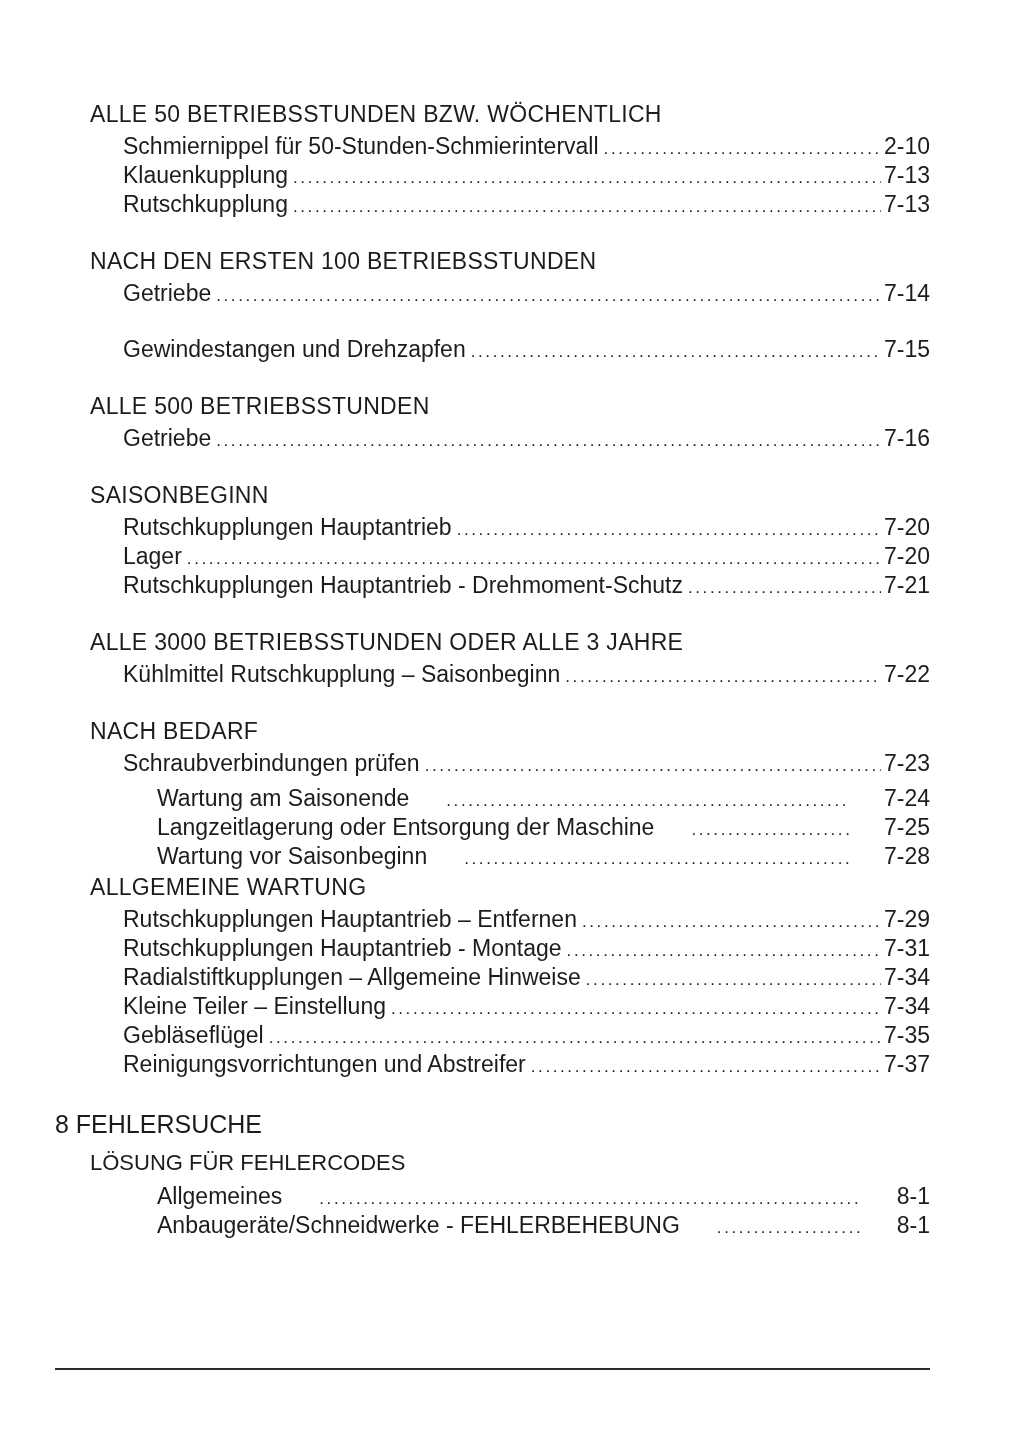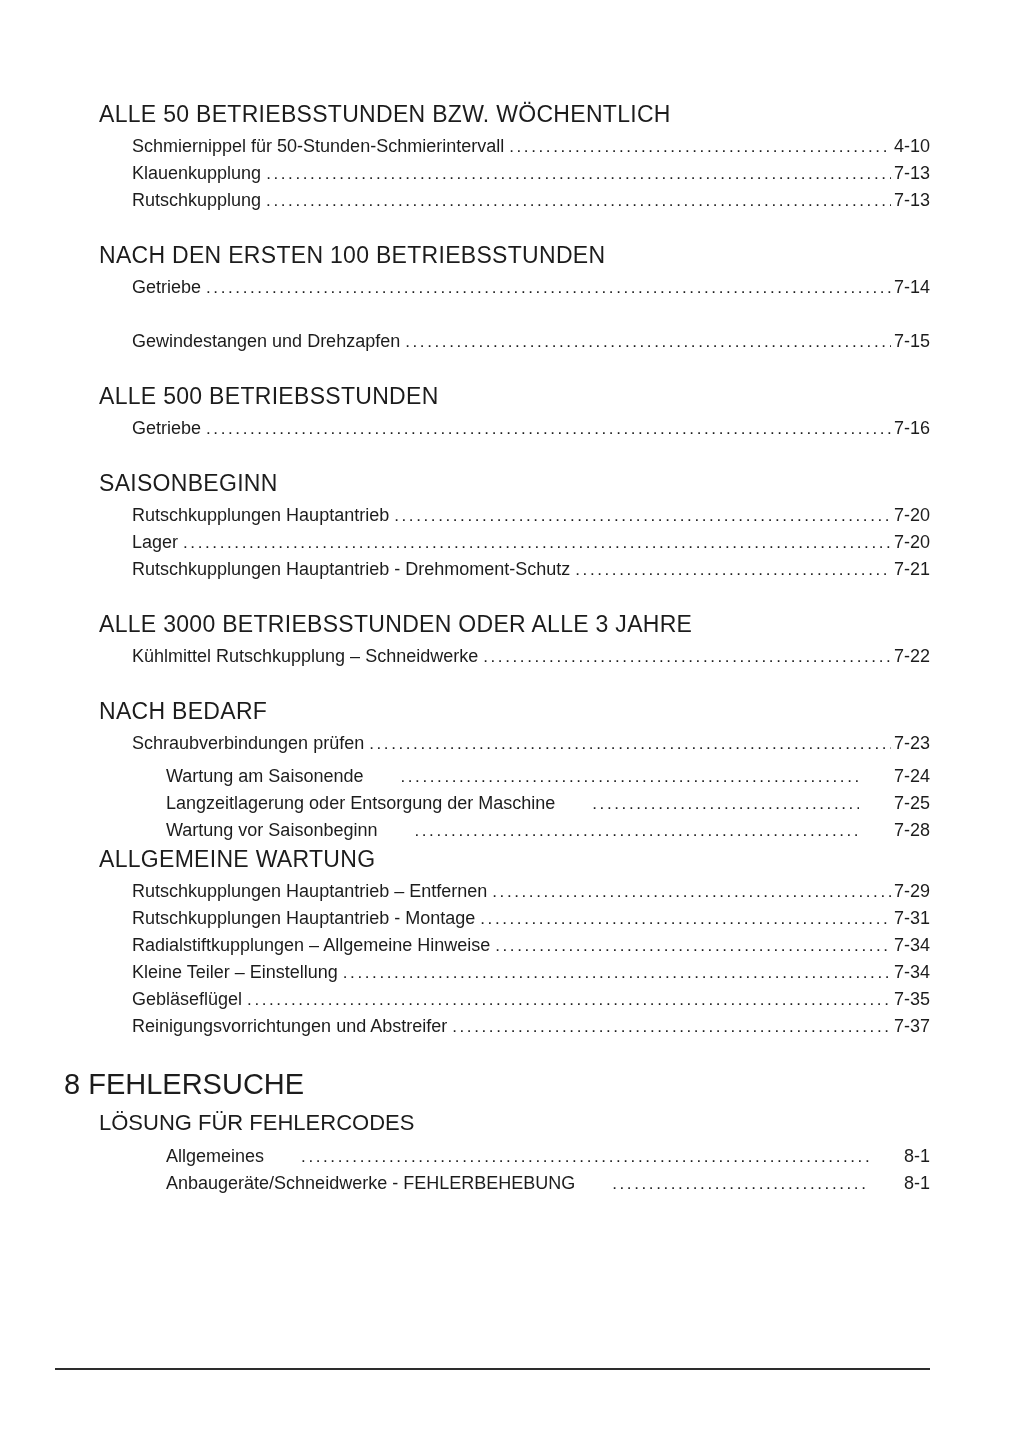--- a/index.html
+++ b/index.html
@@ -7,59 +7,58 @@
   body {
     width: 1024px;
     height: 1447px;
     font-family: "Liberation Sans", sans-serif;
     color: #1c1c1c;
     position: relative;
     overflow: hidden;
   }
   .content {
     padding: 100px 94px 0 55px;
-    margin-left: 9px;
   }
   .section { margin-top: 27px; }
   .section.first { margin-top: 0; }
   .section.tight { margin-top: 6px; }
   .section.tighter { margin-top: 1px; }
   .section-heading {
     font-size: 23px;
     font-weight: 400;
     line-height: 28px;
     letter-spacing: 0.3px;
     margin: 0 0 5px 35px;
     white-space: nowrap;
   }
   .entry {
     display: flex;
     align-items: baseline;
     margin-left: 68px;
-    font-size: 18px;
+    font-size: 23px;
     line-height: 27px;
   }
   .entry.deep { margin-left: 102px; gap: 32px; }
   .entry .label { white-space: nowrap; }
   .entry .dots {
     flex: 1 1 auto;
     overflow: hidden;
     white-space: nowrap;
     margin: 0 3px 0 5px;
     min-width: 12px;
   }
   .entry .dots::after {
     content: "..........................................................................................................................................................................";
     font-size: 17px;
     letter-spacing: 2.6px;
     color: #1c1c1c;
   }
   .entry .page { white-space: nowrap; }
   .chapter-heading {
-    font-size: 29px;
+    font-size: 25px;
     font-weight: 400;
     line-height: 30px;
     margin: 29px 0 0 0;
     white-space: nowrap;
   }
   .subsection-heading {
     font-size: 22px;
     font-weight: 400;
     line-height: 29px;
     margin: 9px 0 6px 35px;
@@ -76,21 +75,21 @@
 </head>
 <body>
 
 <div class="content">
 
   <div class="section first">
     <div class="section-heading">ALLE 50 BETRIEBSSTUNDEN BZW. WÖCHENTLICH</div>
     <div class="entry">
       <span class="label">Schmiernippel für 50-Stunden-Schmierintervall</span>
       <span class="dots"></span>
-      <span class="page">4-10</span>
+      <span class="page">2-10</span>
     </div>
     <div class="entry">
       <span class="label">Klauenkupplung</span>
       <span class="dots"></span>
       <span class="page">7-13</span>
     </div>
     <div class="entry">
       <span class="label">Rutschkupplung</span>
       <span class="dots"></span>
       <span class="page">7-13</span>
@@ -138,21 +137,21 @@
     <div class="entry">
       <span class="label">Rutschkupplungen Hauptantrieb - Drehmoment-Schutz</span>
       <span class="dots"></span>
       <span class="page">7-21</span>
     </div>
   </div>
 
   <div class="section">
     <div class="section-heading">ALLE 3000 BETRIEBSSTUNDEN ODER ALLE 3 JAHRE</div>
     <div class="entry">
-      <span class="label">Kühlmittel Rutschkupplung – Schneidwerke</span>
+      <span class="label">Kühlmittel Rutschkupplung – Saisonbeginn</span>
       <span class="dots"></span>
       <span class="page">7-22</span>
     </div>
   </div>
 
   <div class="section">
     <div class="section-heading">NACH BEDARF</div>
     <div class="entry">
       <span class="label">Schraubverbindungen prüfen</span>
       <span class="dots"></span>

